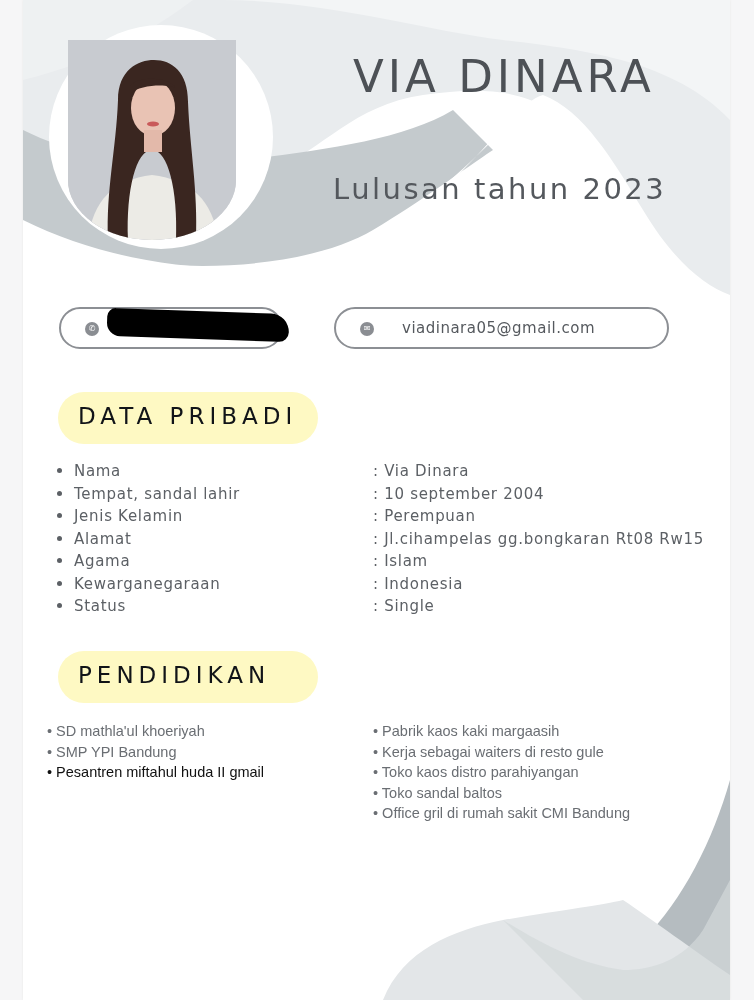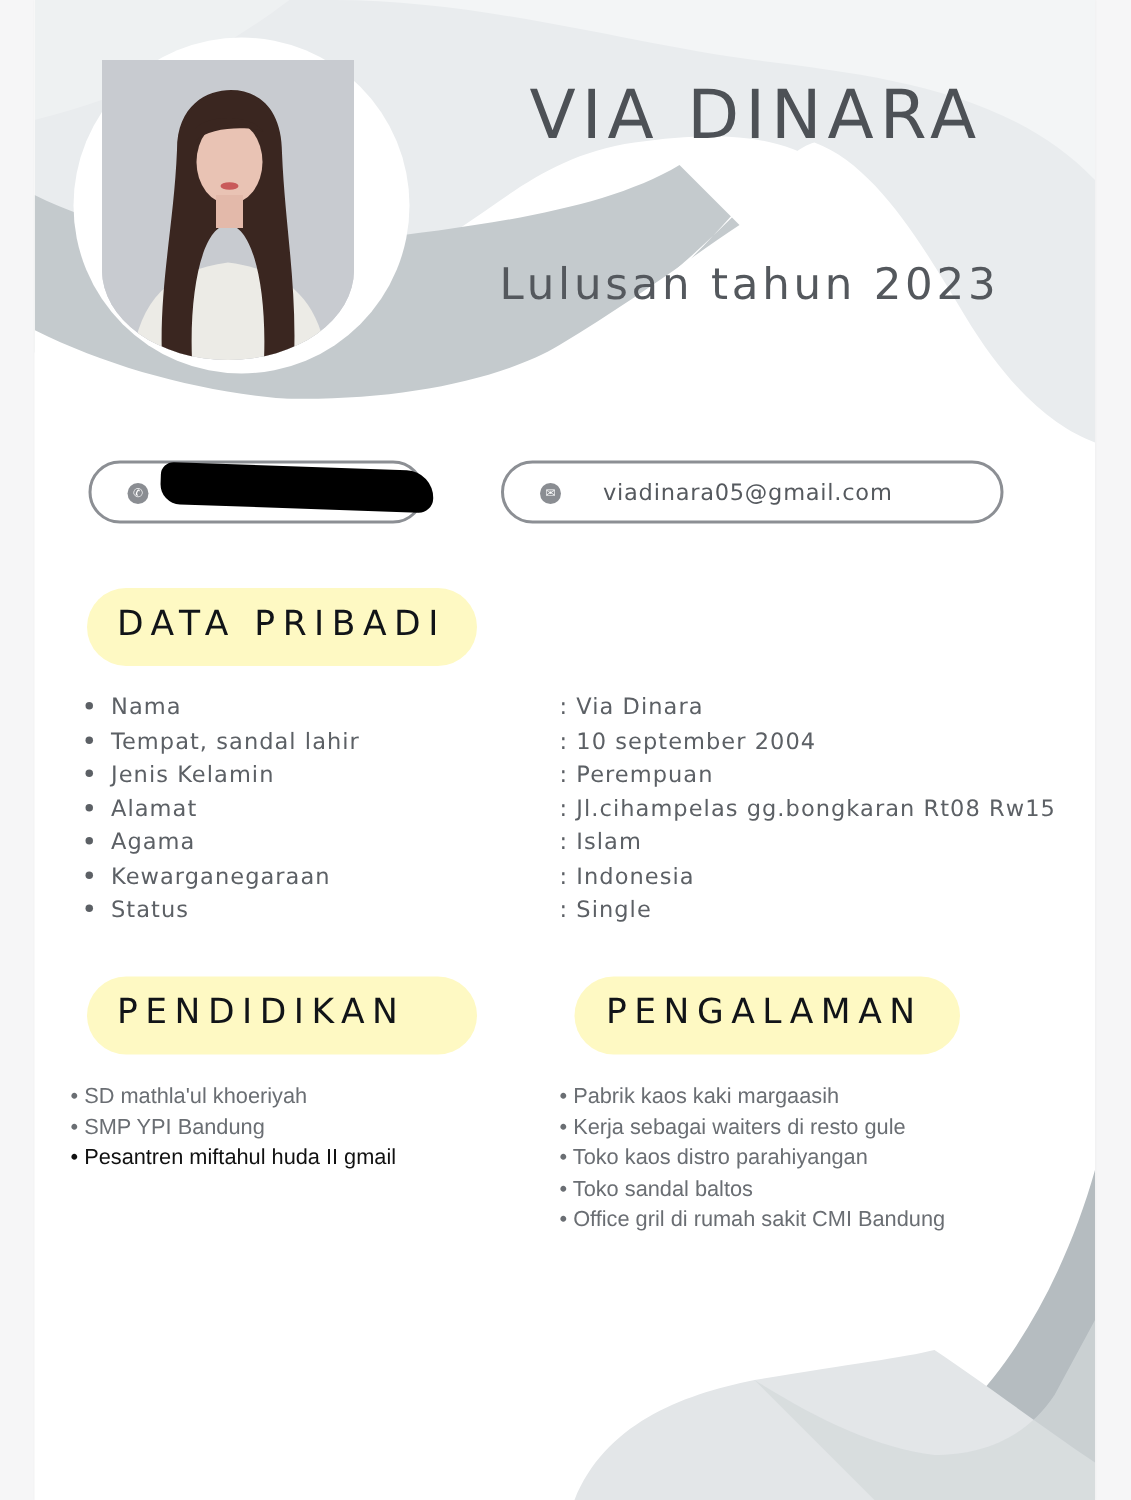--- a/index.html
+++ b/index.html
@@ -114,23 +114,20 @@
 
   <div class="hdr" style="left:35px;top:651px;width:260px;">
     <span style="left:20px;">PENDIDIKAN</span>
   </div>
   <div class="elist" style="left:24px;top:721px;">
     <div>• SD mathla'ul khoeriyah</div>
     <div>• SMP YPI Bandung</div>
     <div class="dark">•  Pesantren miftahul huda II gmail</div>
   </div>
 
-  <div class="hdr" style="left:360px;top:651px;width:257px;">
-    <span style="left:21px;">PENGALAMAN</span>
-  </div>
   <div class="elist" style="left:350px;top:721px;">
     <div>• Pabrik kaos kaki margaasih</div>
     <div>• Kerja sebagai waiters di resto gule</div>
     <div>• Toko kaos distro parahiyangan</div>
     <div>• Toko sandal baltos</div>
     <div>• Office gril di rumah sakit CMI Bandung</div>
   </div>
 
 </div>
 

